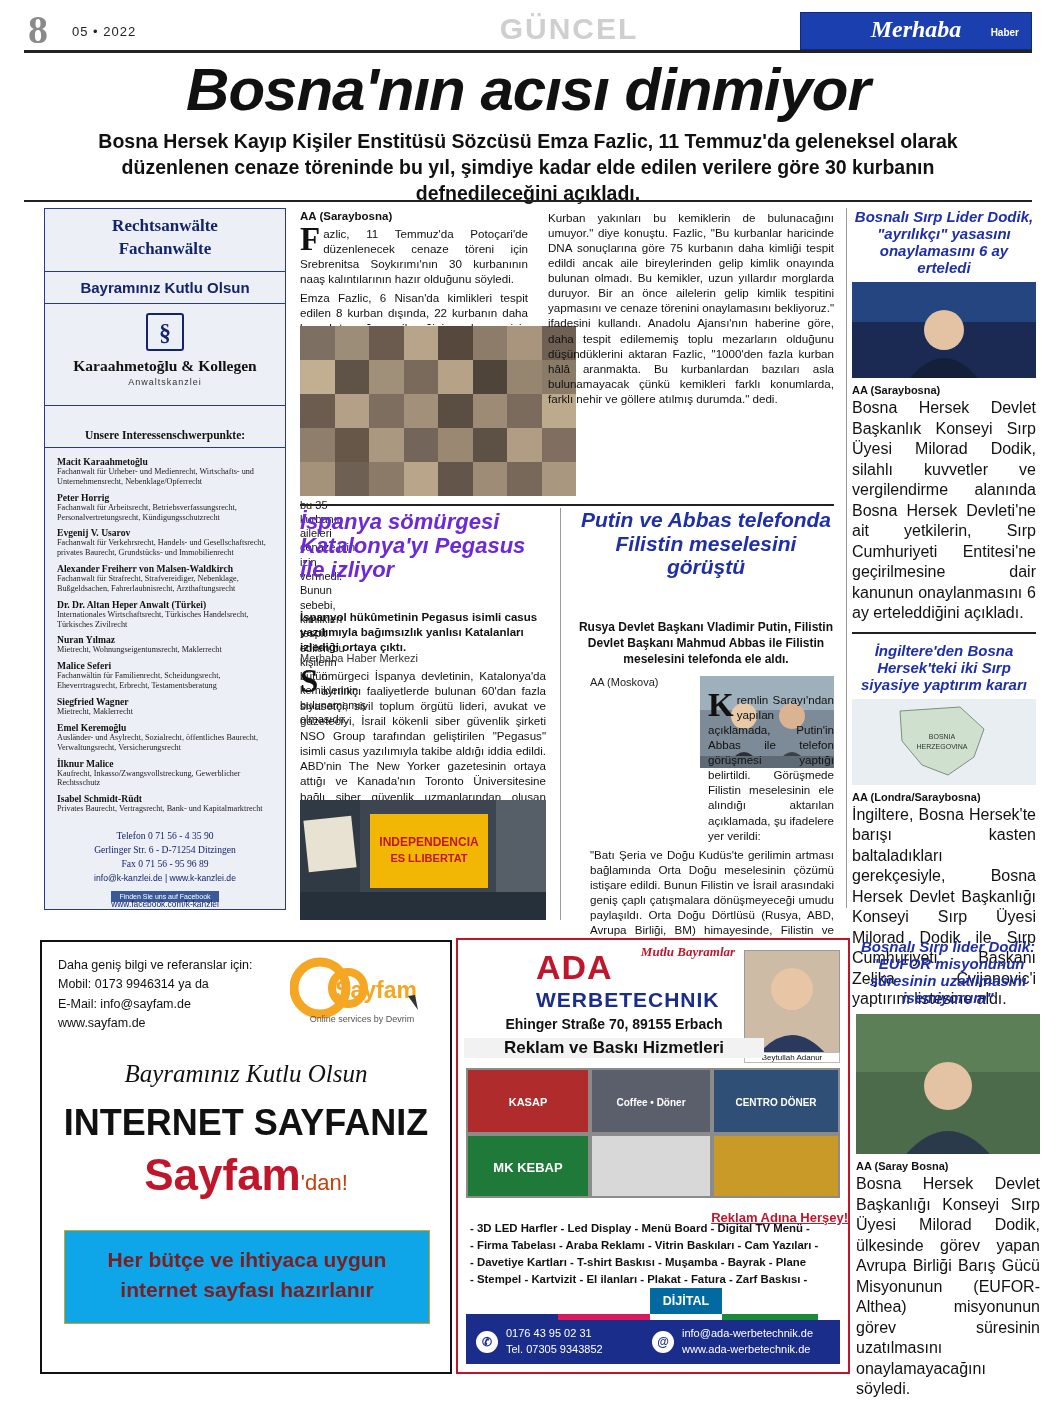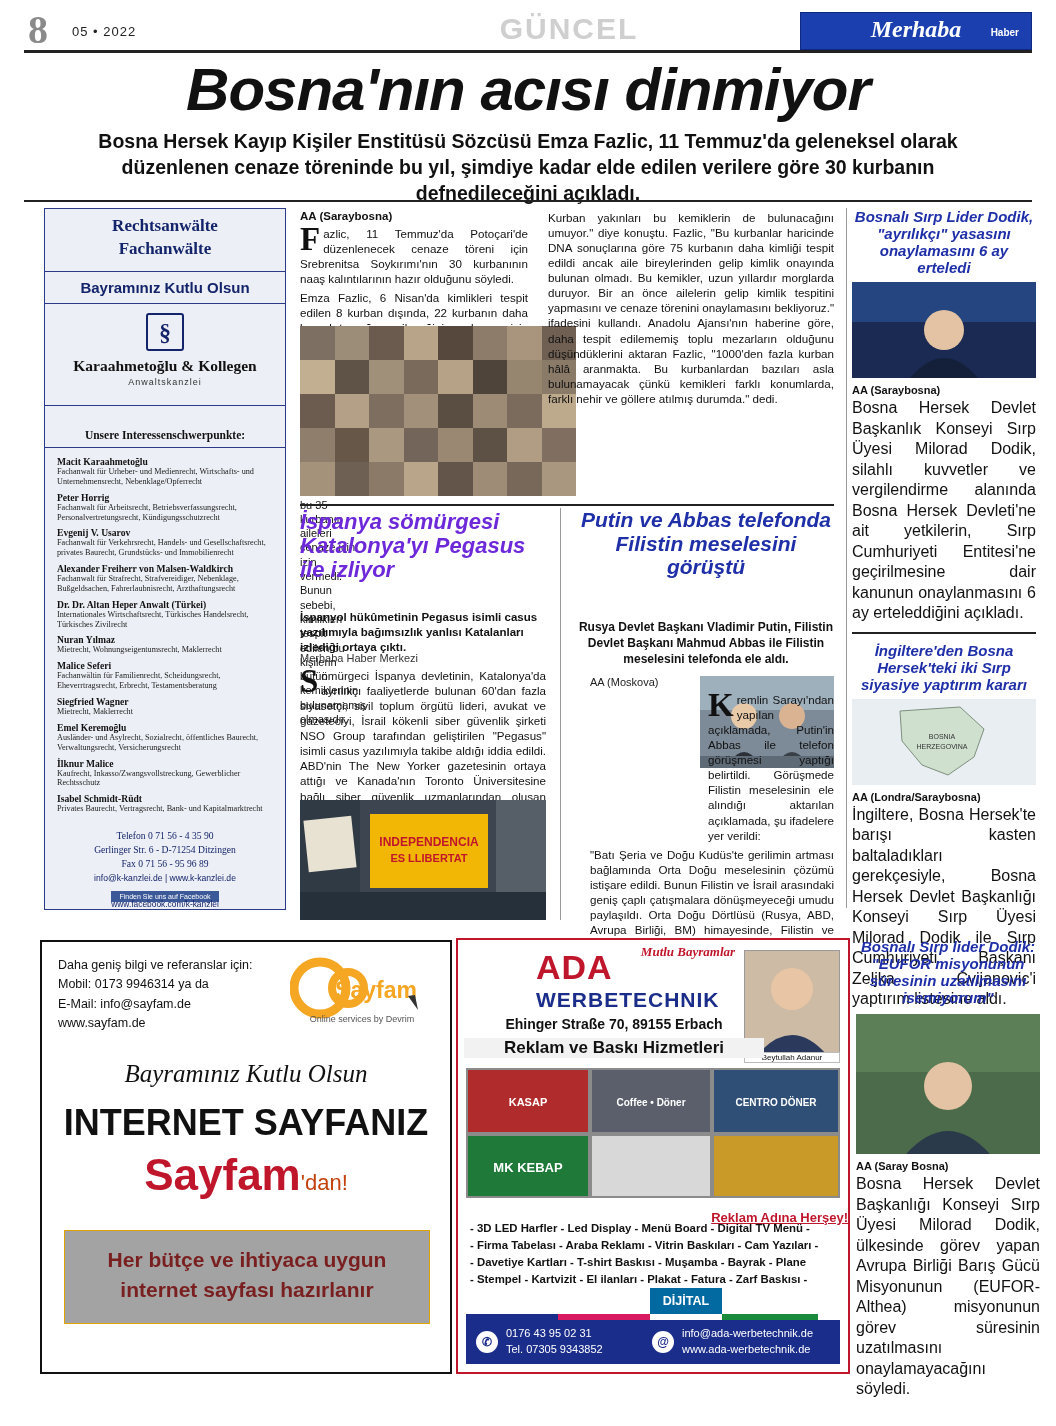--- a/index.html
+++ b/index.html
@@ -80,21 +80,21 @@
 
   
   .ad-sayfam{position:absolute;left:40px;top:940px;width:408px;height:430px;background:#fff;border:2px solid #111;}
   .sf-top{position:absolute;left:16px;top:14px;width:250px;font-size:12.5px;line-height:1.55;color:#111;}
   .sf-logo{position:absolute;right:10px;top:14px;width:150px;height:88px;}
   .sf-bayram{position:absolute;left:0;top:118px;width:408px;text-align:center;font-family:"Liberation Serif",serif;font-style:italic;font-size:25px;color:#111;}
   .sf-internet{position:absolute;left:0;top:160px;width:408px;text-align:center;font-weight:bold;font-size:36px;color:#111;}
   .sf-sayfam{position:absolute;left:0;top:208px;width:408px;text-align:center;}
   .sf-sayfam b{font-weight:bold;font-size:44px;color:#c0162c;}
   .sf-sayfam span{font-weight:normal;font-size:22px;color:#c2410c;}
-  .sf-box{position:absolute;left:22px;top:288px;width:364px;height:92px;background:#a3a3a3;border:1px solid #e0a400;}
+  .sf-box{position:absolute;left:22px;top:288px;width:364px;height:92px;background:#0ea5e9;border:1px solid #e0a400;}
   .sf-box div{position:absolute;left:0;top:14px;width:364px;text-align:center;font-weight:bold;font-size:21px;color:#7a1f1f;line-height:1.45;}
 
   .ad-ada{position:absolute;left:456px;top:938px;width:390px;height:432px;background:#fff;border:2px solid #c0162c;}
   .ada-logo{position:absolute;left:78px;top:8px;font-weight:bold;font-size:34px;color:#c0162c;letter-spacing:1px;}
   .ada-werbe{position:absolute;left:78px;top:48px;font-weight:bold;font-size:21px;color:#1b2d8a;letter-spacing:1px;}
   .ada-mutlu{position:absolute;right:112px;top:4px;width:96px;text-align:center;font-family:"Liberation Serif",serif;font-style:italic;font-weight:bold;font-size:13px;color:#c0162c;line-height:1.2;}
   .ada-port{position:absolute;right:8px;top:10px;width:94px;height:104px;background:#d9c9b6;border:1px solid #999;overflow:hidden;}
   .ada-portname{position:absolute;right:8px;top:112px;width:94px;text-align:center;font-size:8px;background:#fff;border:1px solid #bbb;}
   .ada-addr{position:absolute;left:6px;top:76px;width:300px;text-align:center;font-weight:bold;font-size:14px;color:#111;}
   .ada-rek{position:absolute;left:6px;top:98px;width:300px;text-align:center;font-weight:bold;font-size:17px;color:#111;background:#f2f2f2;}

